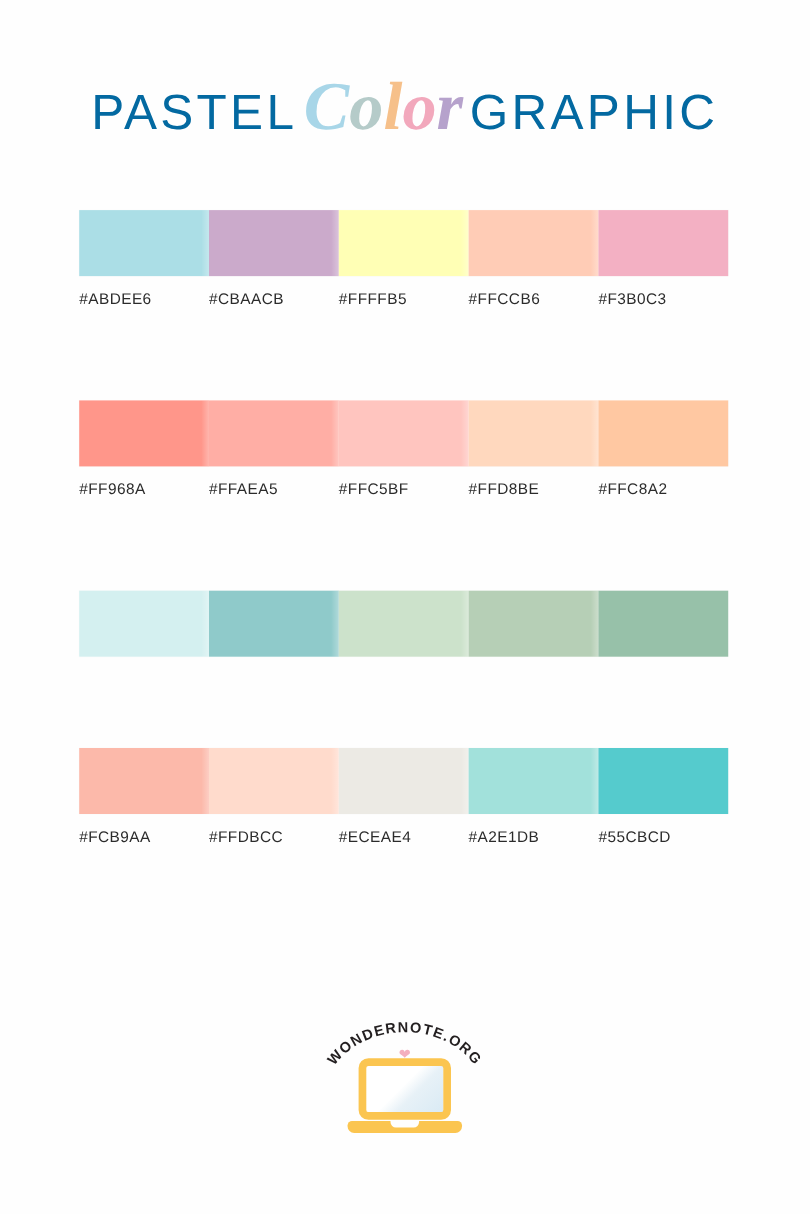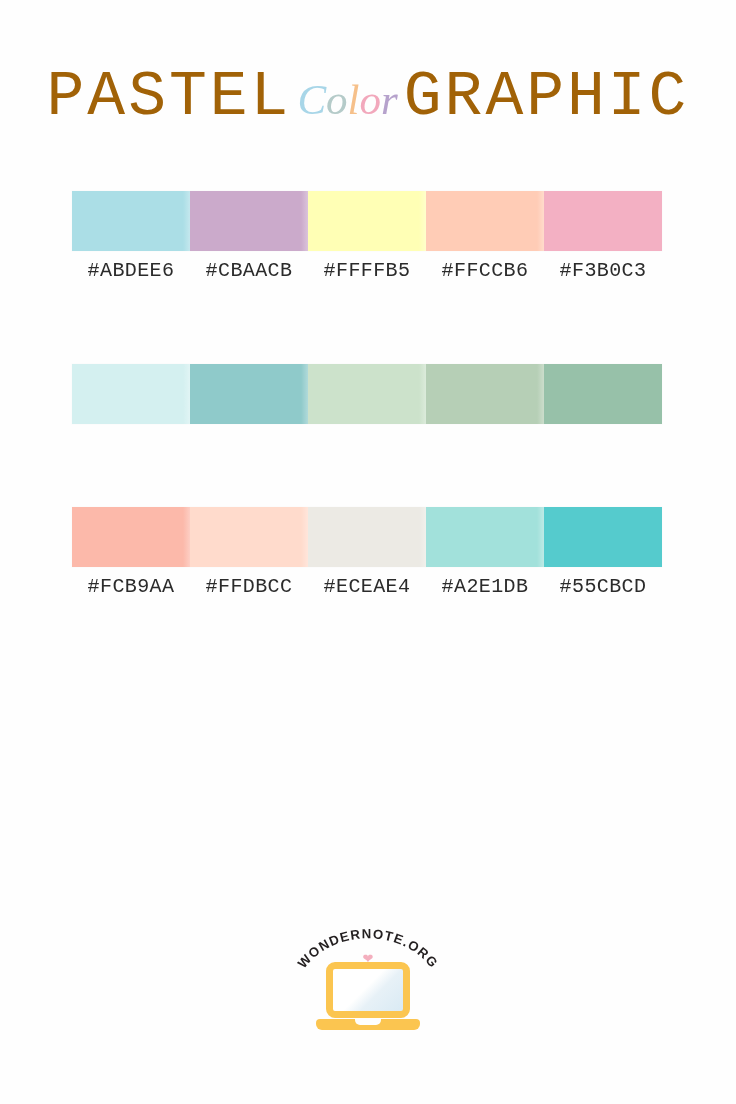--- a/index.html
+++ b/index.html
@@ -20,32 +20,32 @@
   .title {
     position: absolute;
     top: 66px;
     left: 0;
     width: 736px;
     text-align: center;
     white-space: nowrap;
     line-height: 1;
   }
   .title .word {
-    font-family: Liberation Mono, monospace;
-    font-size: 63px;
+    font-family: Liberation Sans, sans-serif;
+    font-size: 45px;
     font-weight: 300;
     letter-spacing: 3.0px;
-    color: #a16207;
+    color: #0369a1;
     vertical-align: baseline;
   }
   .title .script {
     font-family: "Liberation Serif", serif;
     font-style: italic;
-    font-size: 43px;
-    font-weight: 400;
+    font-size: 62px;
+    font-weight: 700;
     letter-spacing: 0px;
     vertical-align: baseline;
     padding: 0 6px;
   }
   .title .script span { display: inline; }
 
   
   .palettes {
     position: absolute;
     top: 191px;
@@ -79,23 +79,22 @@
   }
   .swatch:last-child::after { display: none; }
 
   .label-bar {
     display: flex;
     width: 590px;
     margin-top: 10px;
   }
   .hex-label {
     flex: 1 1 0;
-    text-align: center;
-    font-family: Liberation Mono, monospace;
-    font-size: 20px;
+    font-family: Liberation Sans, sans-serif;
+    font-size: 14px;
     font-weight: 400;
     letter-spacing: 0.4px;
     color: #2B2B2B;
     line-height: 20px;
   }
 
   
   .footer {
     position: absolute;
     left: 0;
@@ -199,20 +198,36 @@
     <div class="label-bar">
       <div class="hex-label">#ABDEE6</div>
       <div class="hex-label">#CBAACB</div>
       <div class="hex-label">#FFFFB5</div>
       <div class="hex-label">#FFCCB6</div>
       <div class="hex-label">#F3B0C3</div>
     </div>
   </div>
 
 
+  <div class="palette-row">
+    <div class="swatch-bar">
+      <div class="swatch" style="background: rgb(255, 150, 138);"></div>
+      <div class="swatch" style="background: rgb(255, 174, 165);"></div>
+      <div class="swatch" style="background: rgb(255, 197, 191);"></div>
+      <div class="swatch" style="background: rgb(255, 216, 190);"></div>
+      <div class="swatch" style="background: rgb(255, 200, 162);"></div>
+    </div>
+    <div class="label-bar">
+      <div class="hex-label">#FF968A</div>
+      <div class="hex-label">#FFAEA5</div>
+      <div class="hex-label">#FFC5BF</div>
+      <div class="hex-label">#FFD8BE</div>
+      <div class="hex-label">#FFC8A2</div>
+    </div>
+  </div>
 
   <div class="palette-row">
     <div class="swatch-bar">
       <div class="swatch" style="background: rgb(212, 240, 240);"></div>
       <div class="swatch" style="background: rgb(143, 202, 202);"></div>
       <div class="swatch" style="background: rgb(204, 226, 203);"></div>
       <div class="swatch" style="background: rgb(182, 207, 182);"></div>
       <div class="swatch" style="background: rgb(151, 193, 169);"></div>
     </div>
   </div>

